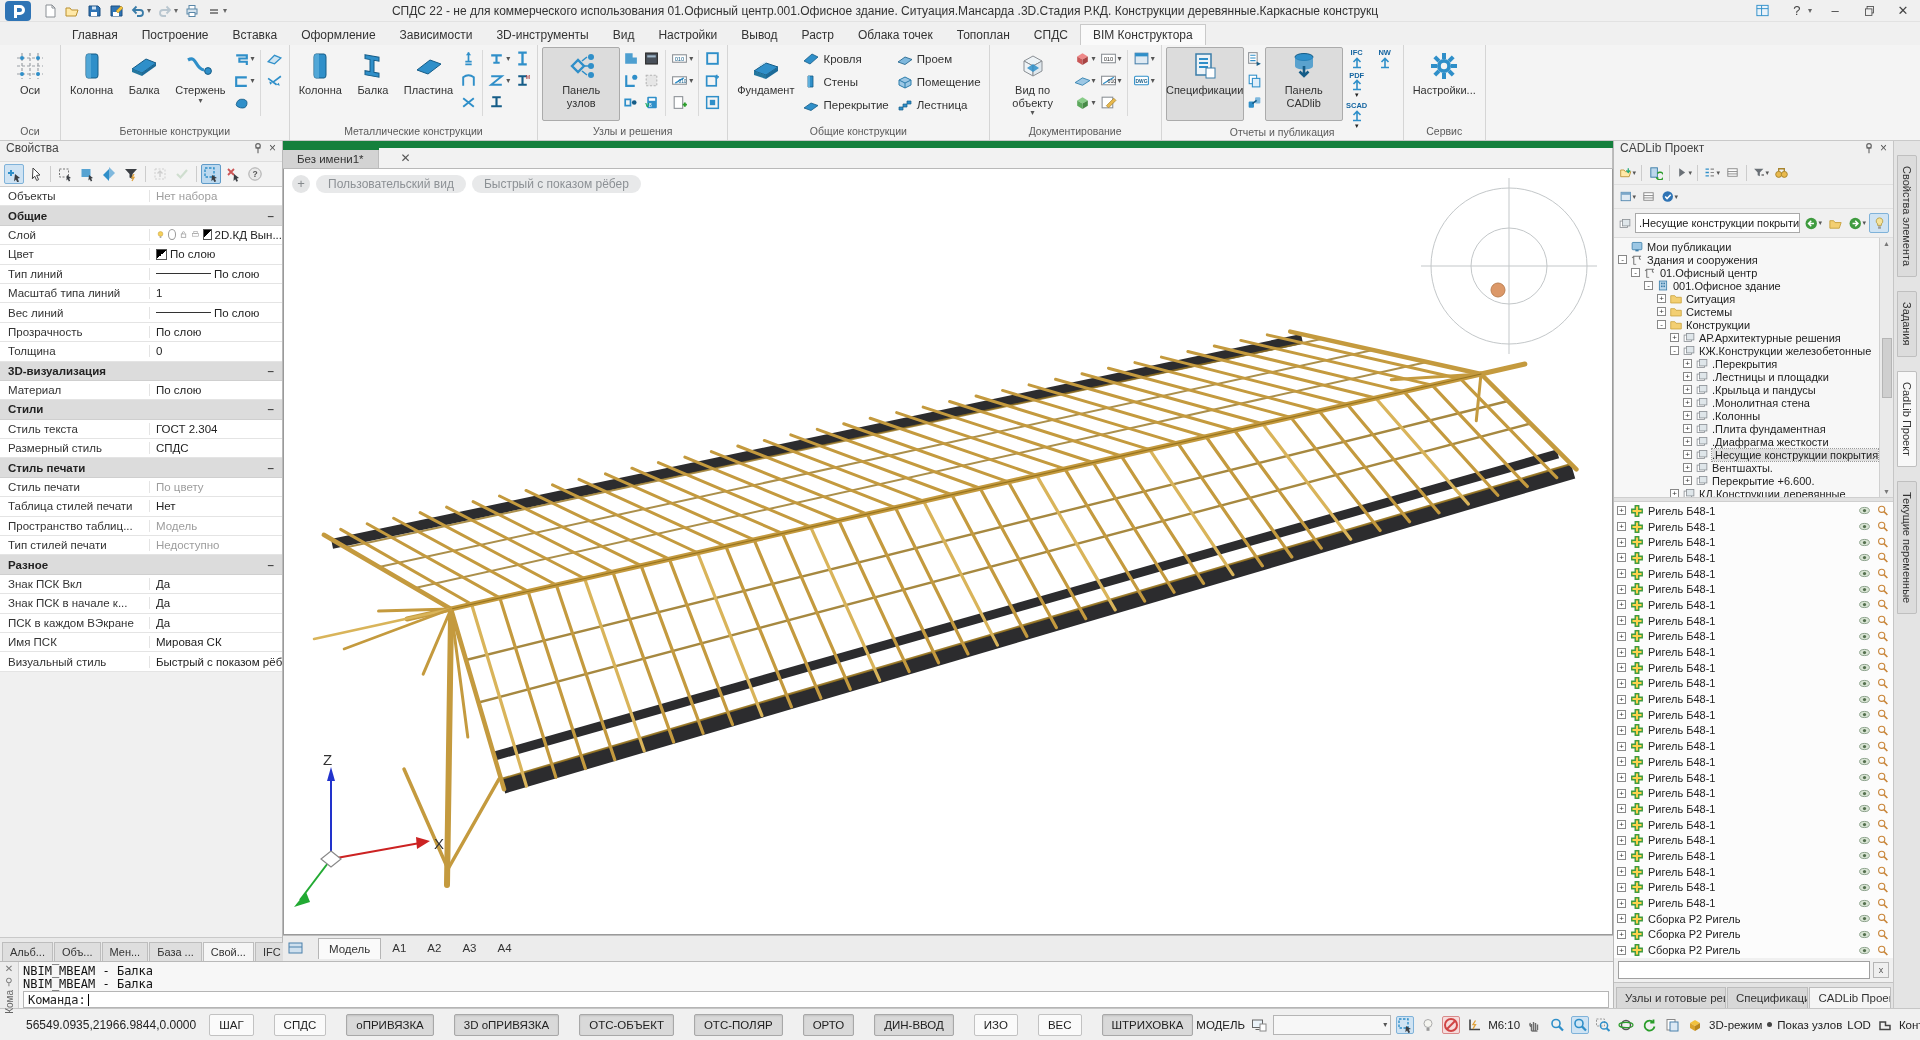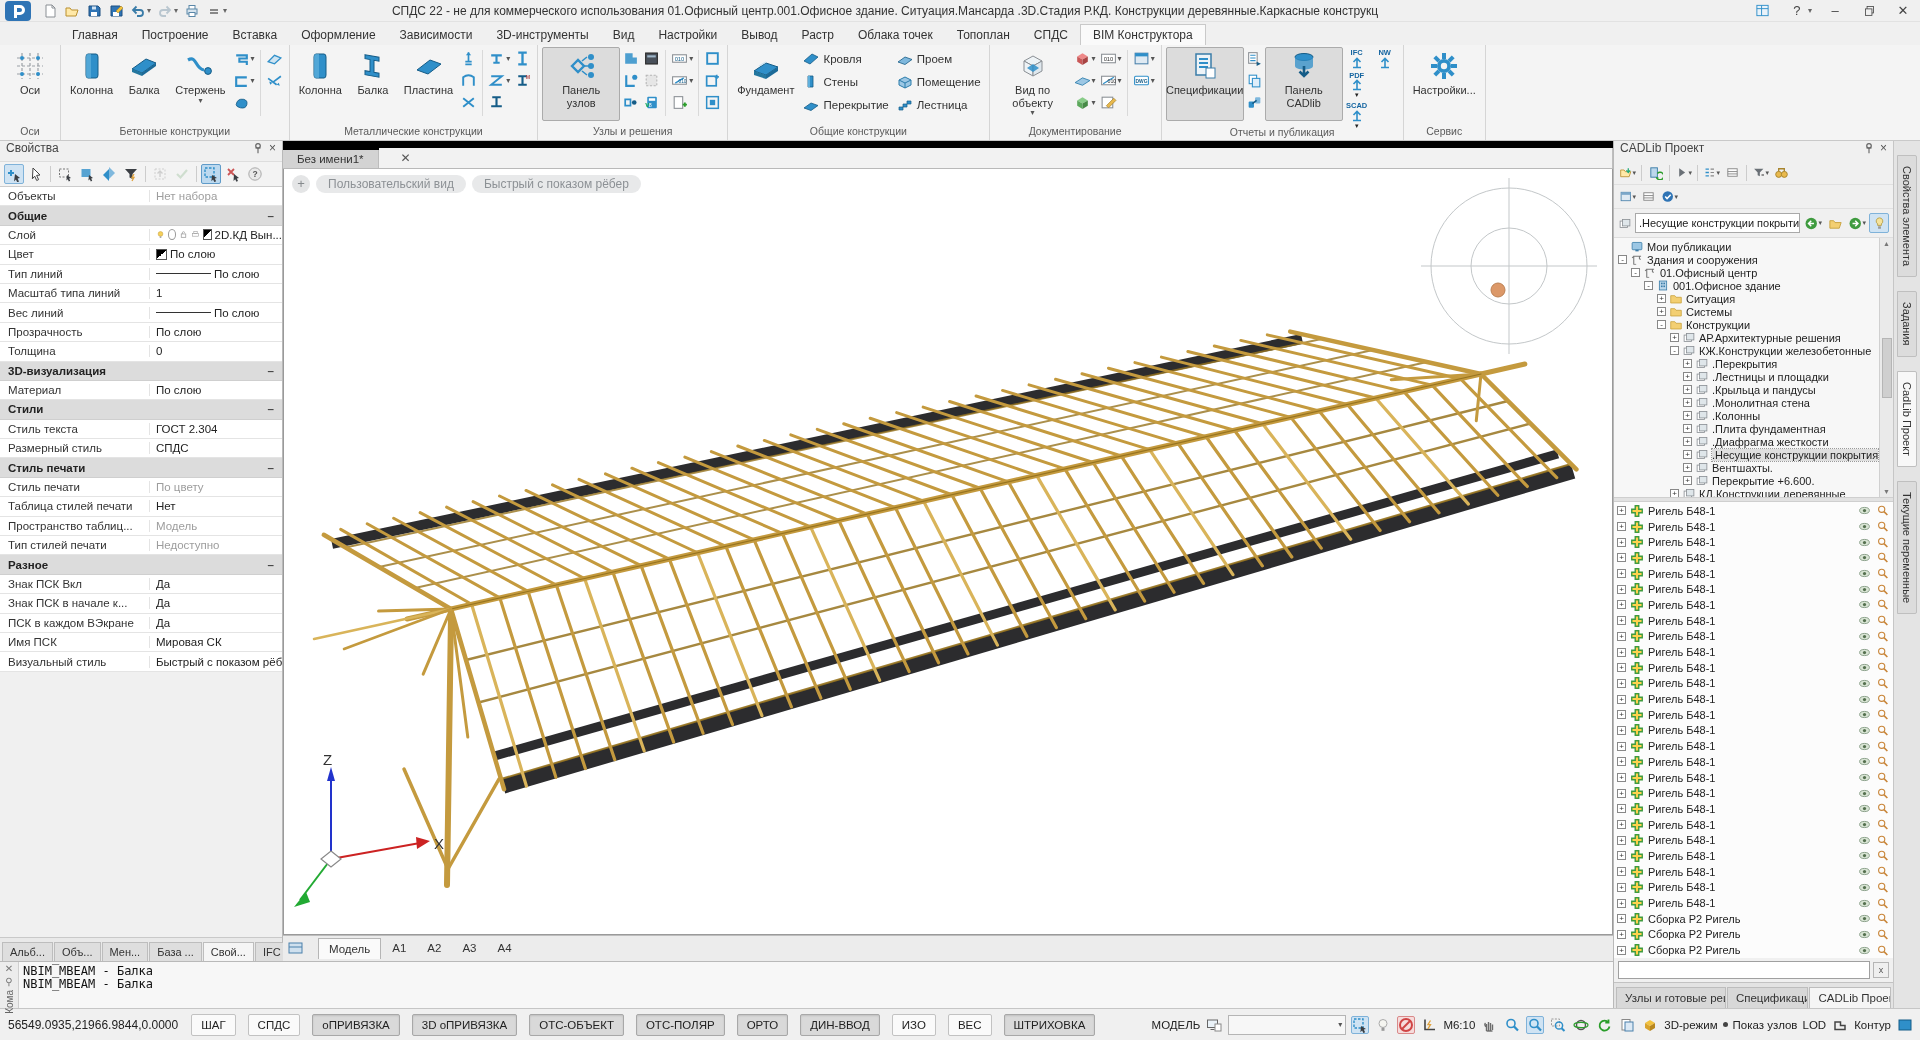--- a/index.html
+++ b/index.html
@@ -74,21 +74,21 @@
   .phead .minus { font-weight:bold; color:#444; }
   .swatch { width:11px; height:11px; border:1px solid #555; background:linear-gradient(135deg,#000 50%,#fff 50%); display:inline-block; }
   .ltline { width:55px; height:1px; background:#333; display:inline-block; }
   .mini { width:13px; height:13px; }
   .left-tabs { height:24px; display:flex; align-items:flex-end; gap:1px; padding:0 2px; background:#e9e9e9; border-top:1px solid #c9c9c9; }
   .ltab { padding:3px 7px; font-size:11px; background:#dedede; border:1px solid #bdbdbd; border-bottom:none; color:#333; white-space:nowrap; }
   .ltab.active { background:#f5f5f5; }
 
   
   .centerarea { width:1330px; display:flex; flex-direction:column; background:#e8e8e8; }
-  .doctabs { height:28px; display:flex; align-items:flex-end; background:#000000; border-bottom:1px solid #b9b9b9; }
+  .doctabs { height:28px; display:flex; align-items:flex-end; background:#15803d; border-bottom:1px solid #b9b9b9; }
   .dtab { padding:3px 14px; font-size:11.5px; color:#333; background:#d3d3d3; border-right:1px solid #bdbdbd; white-space:nowrap; }
   .dtab.active { background:#f2f2f2; flex:1; display:flex; align-items:center; }
   .dtab.active .dname { flex:1; text-align:center; overflow:hidden; white-space:nowrap; }
   .dtab .dclose { color:#555; margin-left:8px; font-size:12px; }
   .viewport { position:relative; height:772px; background:#ffffff; border:1px solid #9a9a9a; border-top:none; overflow:hidden; }
   .pills { position:absolute; top:6px; left:8px; display:flex; align-items:center; gap:6px; z-index:5; }
   .pill-plus { width:18px; height:18px; border-radius:50%; background:rgba(130,135,140,.22); color:rgba(100,105,110,.75); display:flex; align-items:center; justify-content:center; font-size:13px; }
   .pill { padding:2px 12px; border-radius:10px; background:rgba(130,135,140,.18); color:rgba(110,115,120,.75); font-size:12px; }
   .modeltabs { height:26px; display:flex; align-items:center; background:#ececec; border-top:1px solid #bdbdbd; padding-left:4px; gap:1px; }
   .mt-icon { width:22px; height:18px; margin-right:8px; }
@@ -136,21 +136,21 @@
   .cltab { padding:4px 8px; font-size:11.5px; background:#d8d8d8; border:1px solid #bdbdbd; border-bottom:none; color:#333; white-space:nowrap; overflow:hidden; }
   .cltab.active { background:#f5f5f5; }
 
   
   .vtabs { width:27px; background:#e4e4e4; border-left:1px solid #c6c6c6; display:flex; flex-direction:column; align-items:center; padding-top:14px; gap:14px; }
   .vtab { writing-mode:vertical-rl; font-size:11px; color:#333; background:#dcdcdc; border:1px solid #bfbfbf; padding:10px 3px; border-radius:0 2px 2px 0; }
   .vtab.active { background:#f8f8f8; }
 
   
   .statusbar { height:32px; background:#f0f0f0; border-top:1px solid #c6c6c6; display:flex; align-items:center; padding:0 6px; gap:3px; }
-  .coords { font-size:12px; color:#222; padding:4px 10px 4px 2px; white-space:nowrap; }
+  .coords { font-size:12px; color:#222; padding:4px 10px 4px 2px; white-space:nowrap;margin-left:18px; }
   .stoggle { padding:4px 9px; font-size:11.5px; color:#222; border:1px solid #c2c2c2; background:#fafafa; border-radius:2px; white-space:nowrap; }
   .stoggle.pressed { background:#d9d9d9; border-color:#a8a8a8; box-shadow:inset 0 1px 2px rgba(0,0,0,.12); }
   .sb-right { margin-left:auto; display:flex; align-items:center; gap:5px; }
   .sb-right .sicn { width:18px; height:18px; border:1px solid transparent; border-radius:2px; }
   .sb-right .sicn.hl { background:#cfe3f3; border-color:#7fb2d9; }
   .sb-right .sicn.hlr { background:#f6dcdc; border-color:#d98a8a; }
   .sb-text { font-size:11.5px; color:#222; white-space:nowrap; }
   .sb-drop { width:118px; height:20px; background:#f7f7f7; border:1px solid #b5b5b5; display:flex; align-items:center; justify-content:flex-end; padding-right:3px; font-size:8px; color:#555; }
   .bullet { width:5px; height:5px; background:#444; border-radius:50%; }
 </style>
@@ -1325,20 +1325,24 @@
         <span class="cicn">✕</span>
         <span class="cicn">⚲</span>
         <span class="rot">Кома</span>
       </div>
       <div class="cmd-body">
         <div class="cmd-lines" id="cmd-lines">
             <div>NBIM_MBEAM - Балка</div>
             <div>NBIM_MBEAM - Балка</div>
             <div>NBIM_MBEAM - Балка</div>
           </div>
+        <div class="cmd-prompt">
+          <span>Команда:</span>
+          <span class="caret"></span>
+        </div>
       </div>
     </div>
   </div>
 
   <div class="rightwrap">
     <div class="rightpanel">
       <div class="panel-title">
         <span>CADLib Проект</span>
         <span class="sp"></span>
         <span class="ticn icn" id="pin2">
@@ -2327,21 +2331,21 @@
         <span class="vtab">Свойства элемента</span>
         <span class="vtab">Задания</span>
         <span class="vtab active">CadLib Проект</span>
         <span class="vtab">Текущие переменные</span>
       </div>
   </div>
 </div>
 
 <div class="statusbar">
   <span class="coords">56549.0935,21966.9844,0.0000</span>
-  <span id="status-toggles" style="display:flex;gap:12px;">
+  <span id="status-toggles" style="display:flex;gap:20px;">
       <span class="stoggle">ШАГ</span>
       <span class="stoggle">СПДС</span>
       <span class="stoggle pressed">оПРИВЯЗКА</span>
       <span class="stoggle pressed">3D оПРИВЯЗКА</span>
       <span class="stoggle pressed">ОТС-ОБЪЕКТ</span>
       <span class="stoggle pressed">ОТС-ПОЛЯР</span>
       <span class="stoggle pressed">ОРТО</span>
       <span class="stoggle pressed">ДИН-ВВОД</span>
       <span class="stoggle">ИЗО</span>
       <span class="stoggle">ВЕС</span>

